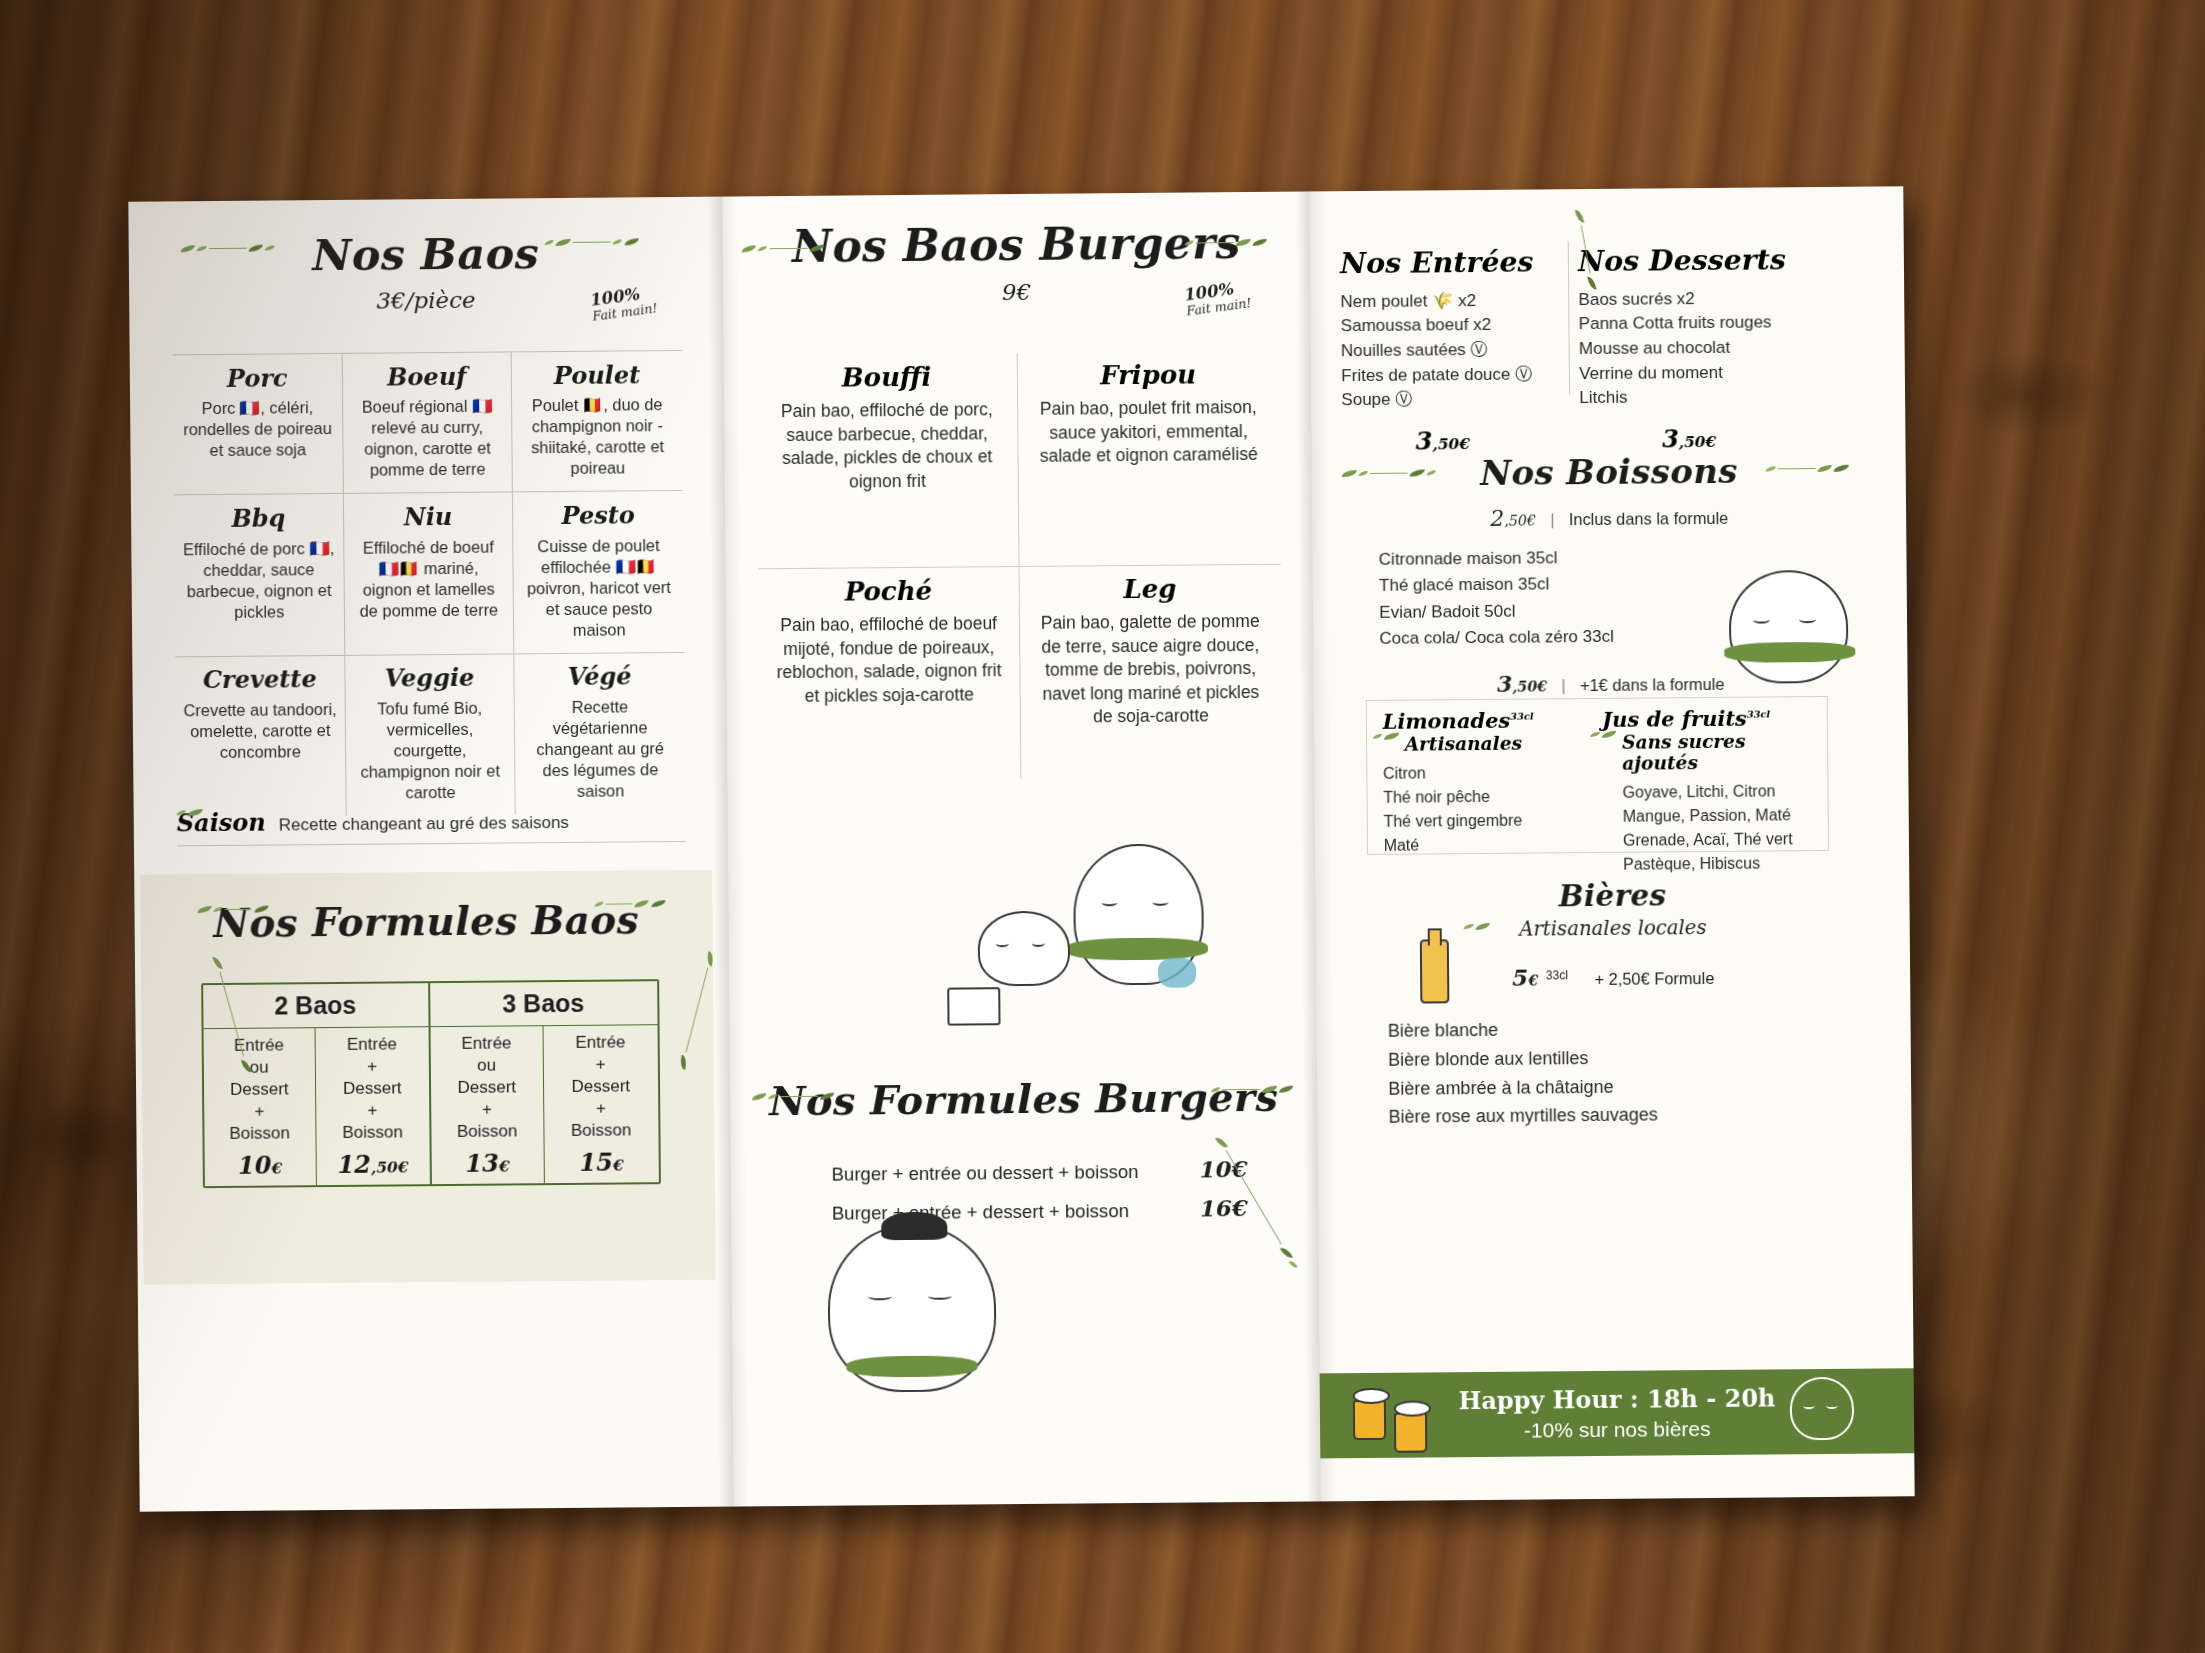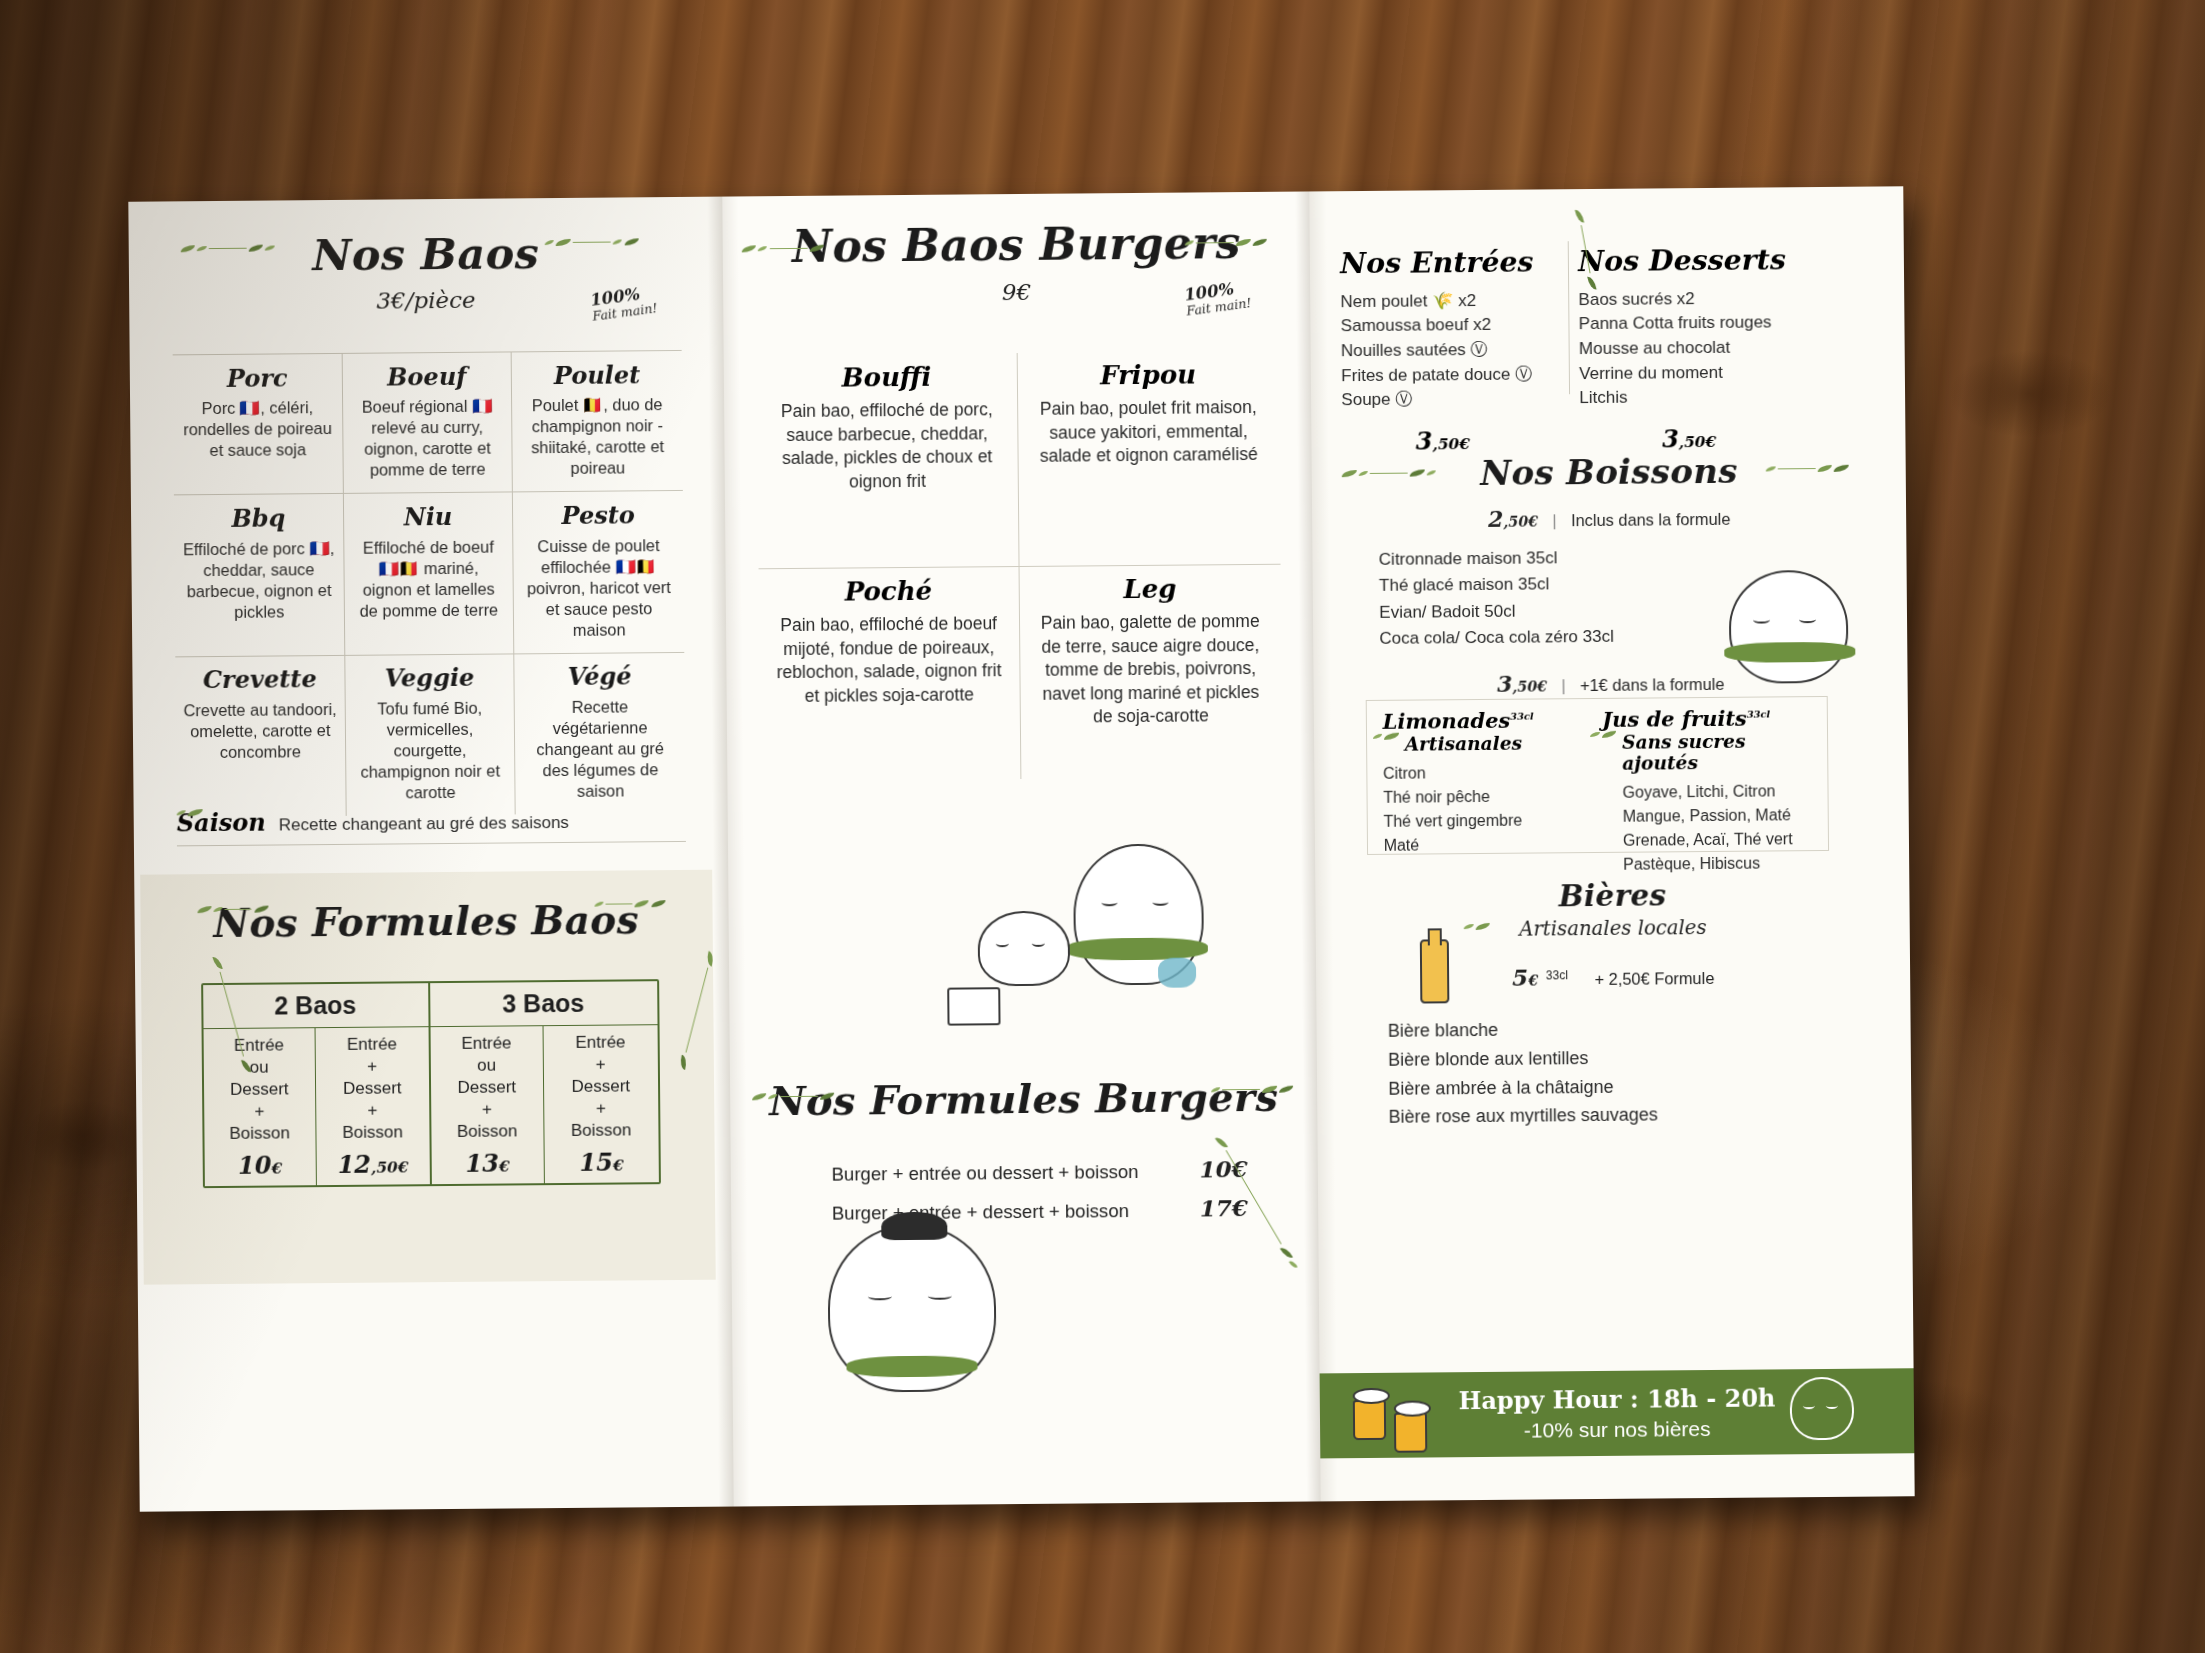--- a/index.html
+++ b/index.html
@@ -249,21 +249,21 @@
   #vert-divider {
     position: absolute; left: 258px; top: 52px; width: 1.1px; height: 153px; background: #cfccc0;
   }
 
   #boissons-title { position: absolute; left: 0; top: 263px; width: 100%; }
   #boissons-title .t { font-size: 34px; }
   #boissons-incl {
     position: absolute; left: 0; top: 316px; width: 100%;
     text-align: center; font-size: 16.4px; color: #262626;
   }
-  #boissons-incl .pr { font-family: "DejaVu Serif", serif; font-style: italic; font-weight: bold; font-size: 22px; }
+  #boissons-incl .pr { font-family: "DejaVu Serif", serif; font-style: italic; font-weight: normal; font-size: 22px; }
   #boissons-incl .cts { font-size: 14.2px; }
   #boissons-list {
     position: absolute; left: 66px; top: 356px; font-size: 17px; line-height: 1.55; color: #2a2a2a;
   }
   #boissons-350 {
     position: absolute; left: 0; top: 481px; width: 100%;
     text-align: center; font-size: 16.4px; color: #262626;
   }
   #boissons-350 .pr { font-family: "DejaVu Serif", serif; font-style: italic; font-weight: bold; font-size: 22px; }
   #boissons-350 .cts { font-size: 14.2px; }
@@ -546,21 +546,21 @@
         <div class="leaf dk"></div>
     </div>
 
     <div id="fburg-lines">
       <div class="row">
         <span>Burger + entrée ou dessert + boisson</span>
         <span class="p">10€</span>
       </div>
       <div class="row">
         <span>Burger + entrée + dessert + boisson</span>
-        <span class="p">17€</span>
+        <span class="p">16€</span>
       </div>
     </div>
 
     <div class="mascot" style="left:96px; top:1029px;">
       <div class="body" style="width:164px; height:164px;">
         <div class="eye" style="left:38px; top:66px; width:24px;"></div>
         <div class="eye" style="left:98px; top:66px; width:24px;"></div>
         <div class="scarf" style="left:16.4px; top:130px; width:131px; height:21px;"></div>
         <div style="position:absolute; left:52px; top:-14.2px; width:66px; height:28.4px; background:#2c2c2c; border-radius:50% 50% 20% 20%;"></div>
       </div>

